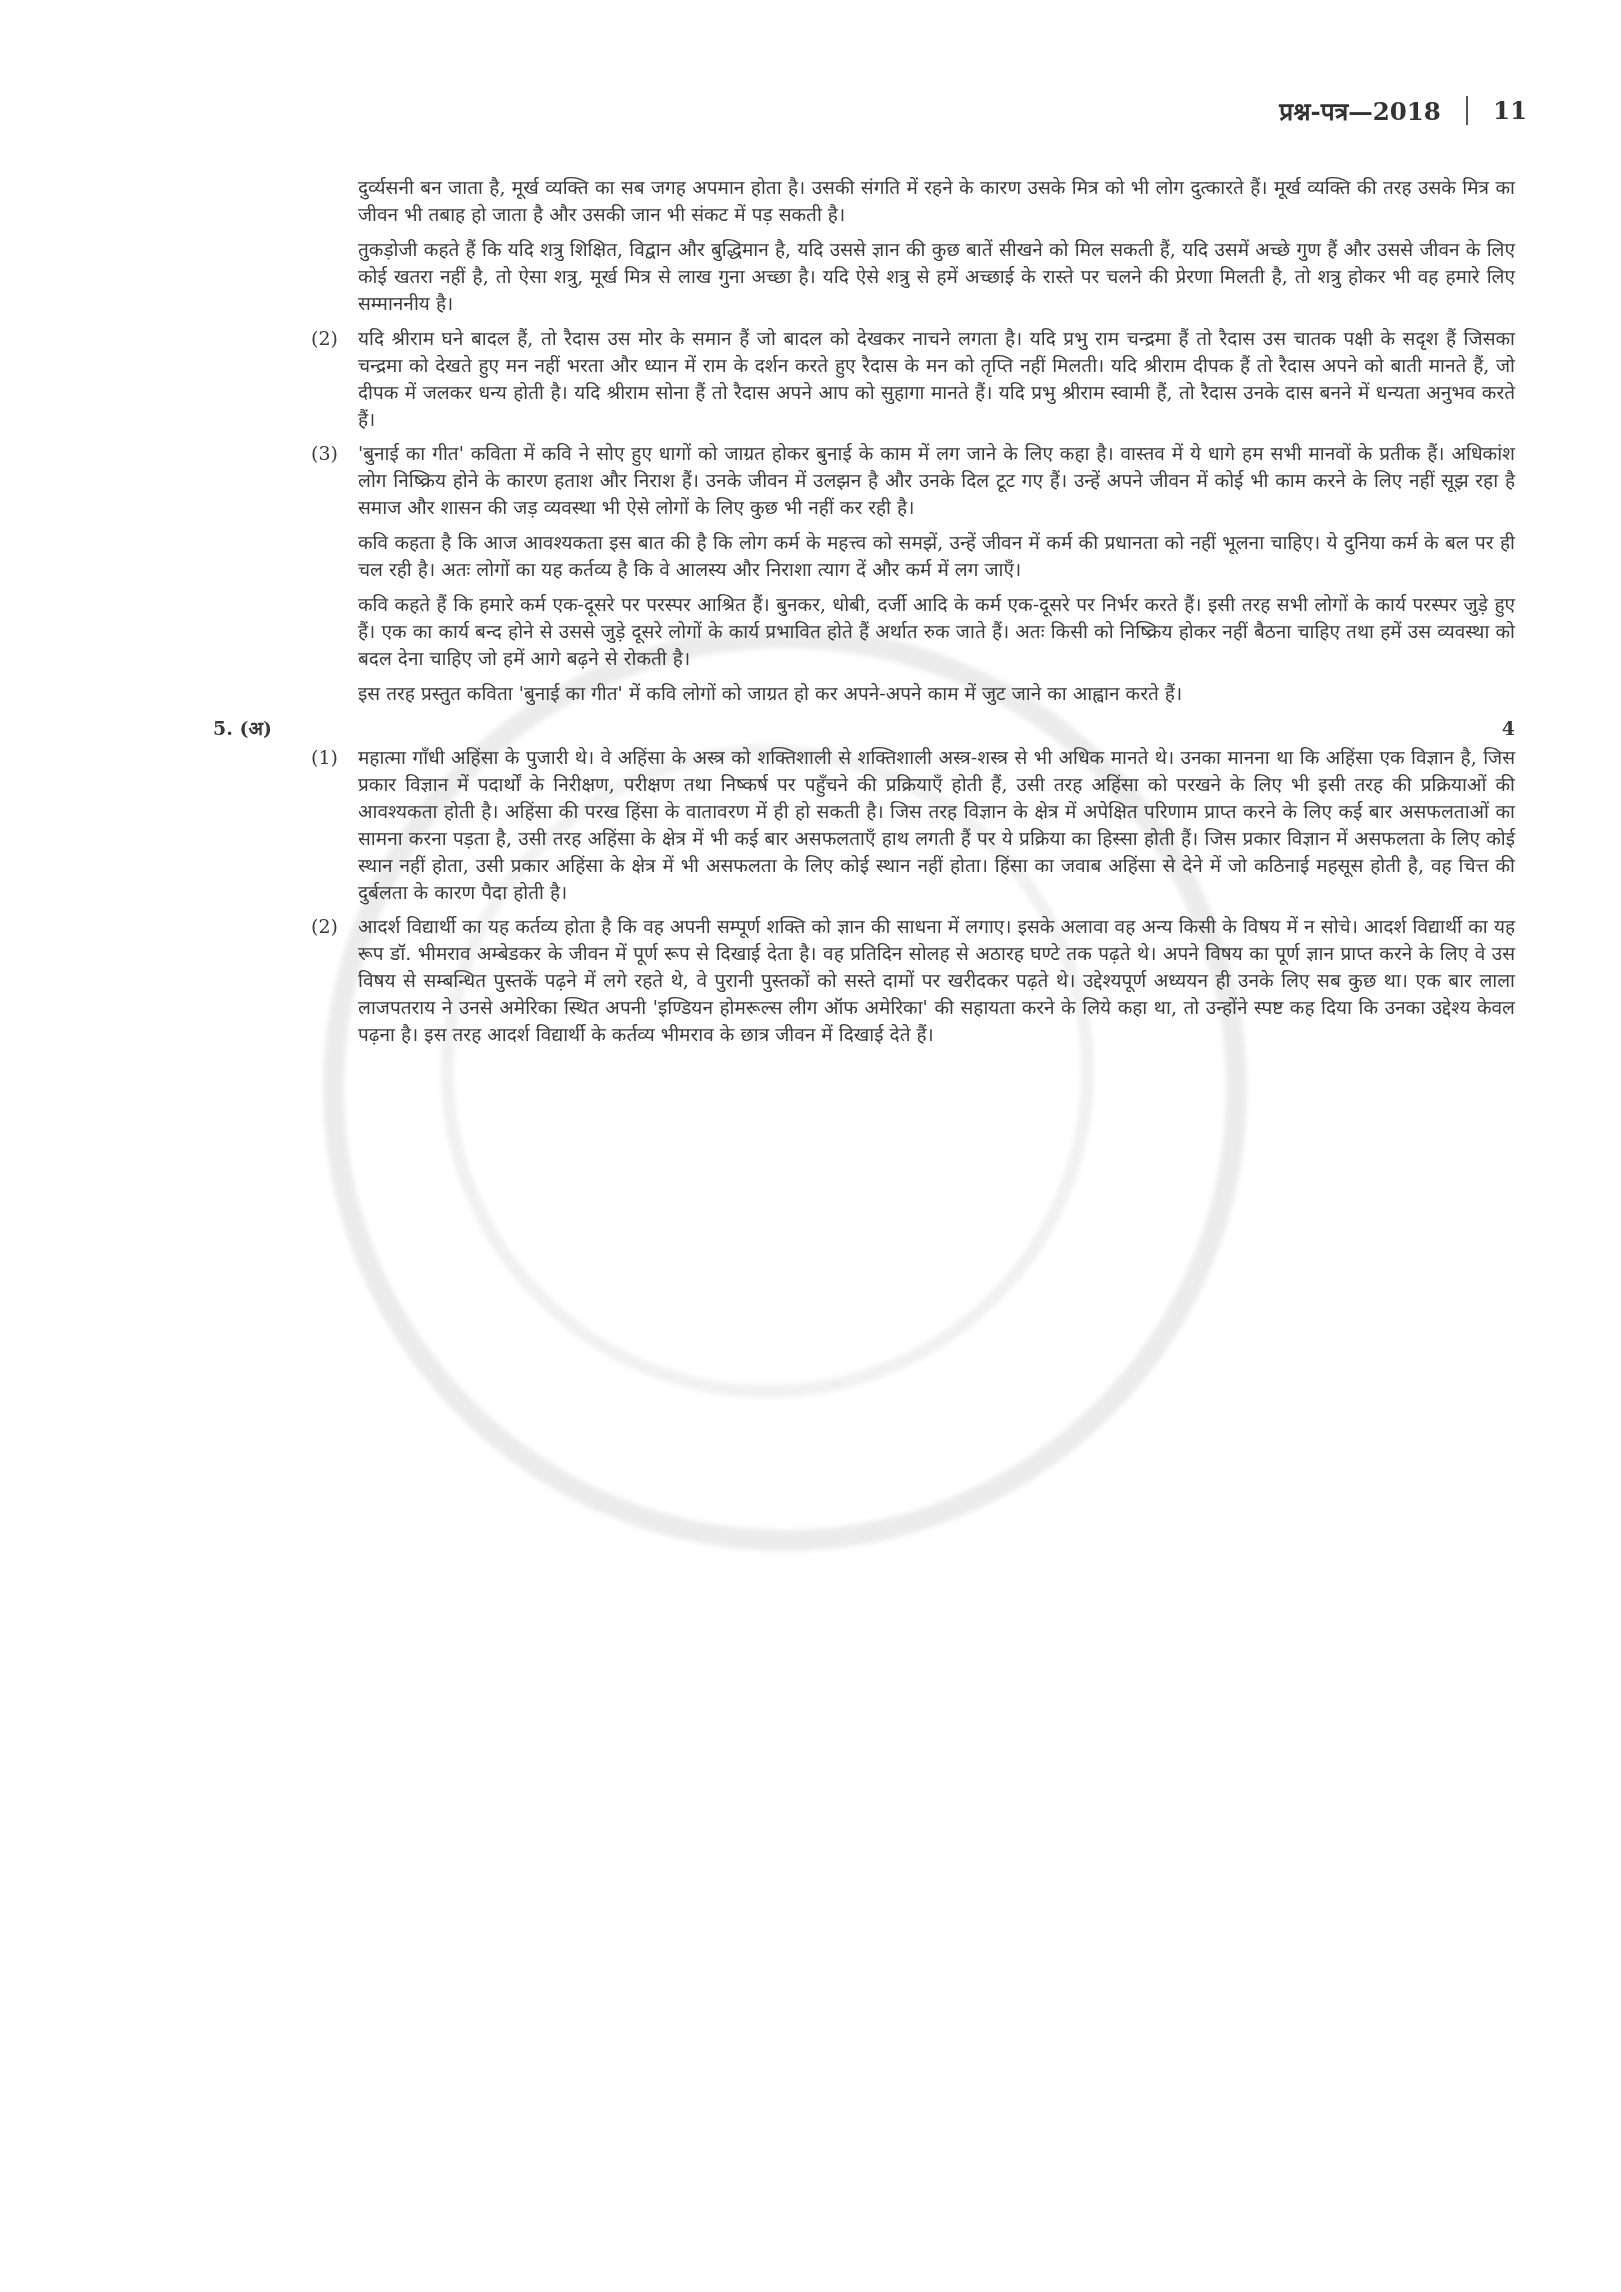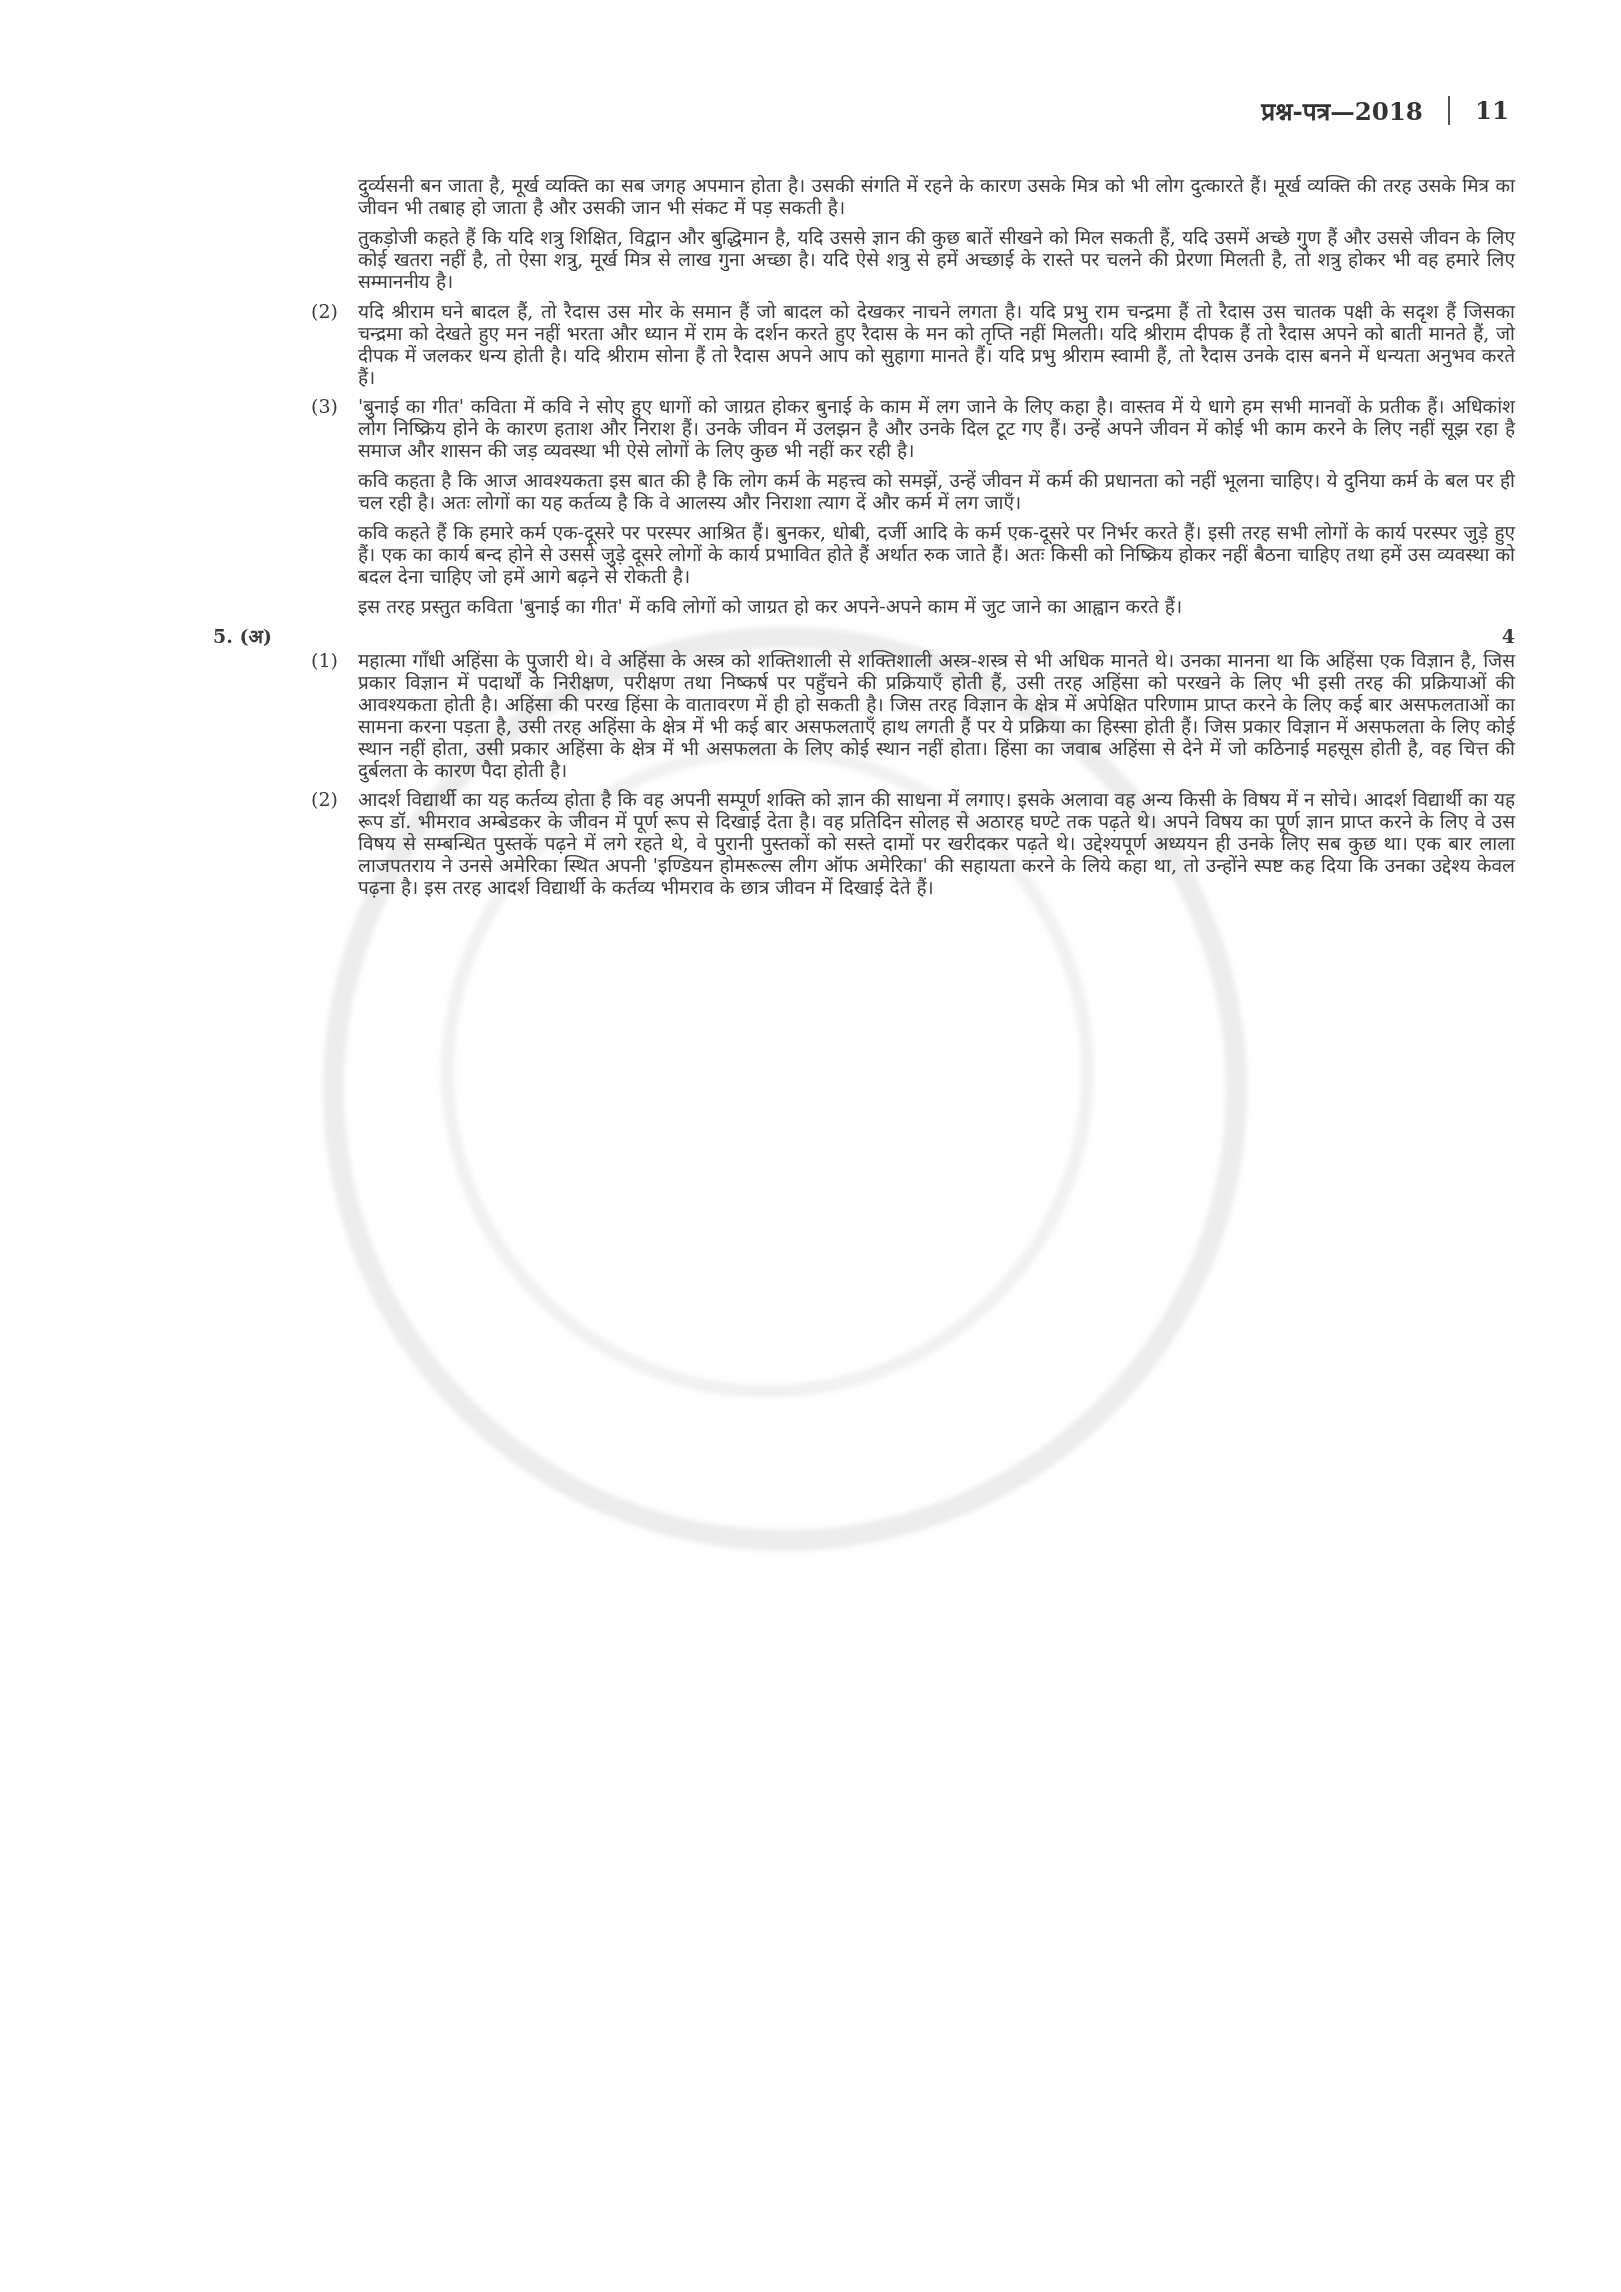--- a/index.html
+++ b/index.html
@@ -33,40 +33,40 @@
       width: 627px;
       height: 627px;
       border-radius: 50%;
       border: 13.7px solid rgba(210,210,210,0.3);
       pointer-events: none;
       filter: blur(2.9px);
     }
     .header {
       position: absolute;
       top: 94px;
-      right: 112px;
+      right: 94px;
       font-size: 24.5px;
       font-weight: bold;
       color: #333;
       display: flex;
       align-items: center;
       gap: 25px;
     }
     .header .sep {
       width: 2px;
       height: 29px;
       background: #555;
     }
     .content {
       position: absolute;
       left: 358px;
       top: 174px;
       width: 1157px;
       font-size: 19px;
-      line-height: 22px;
+      line-height: 27px;
       text-align: justify;
     }
     .para {
       margin: 0 0 7.8px 0;
     }
     .item {
       position: relative;
       margin: 0 0 5.9px 0;
     }
     .item .num {

